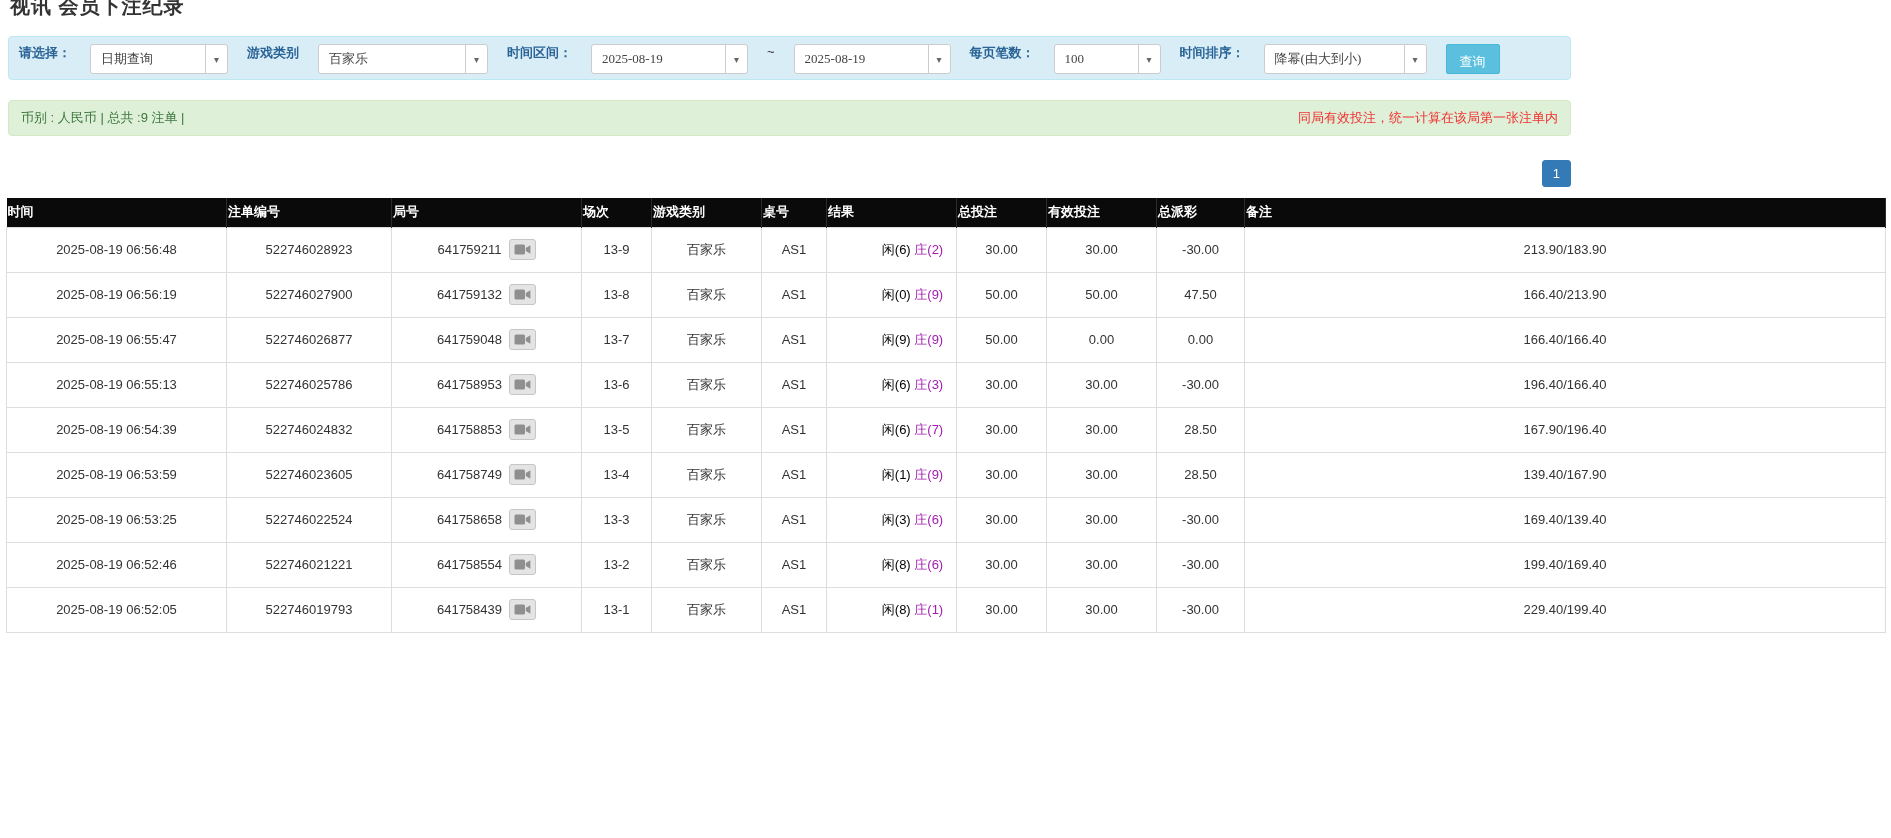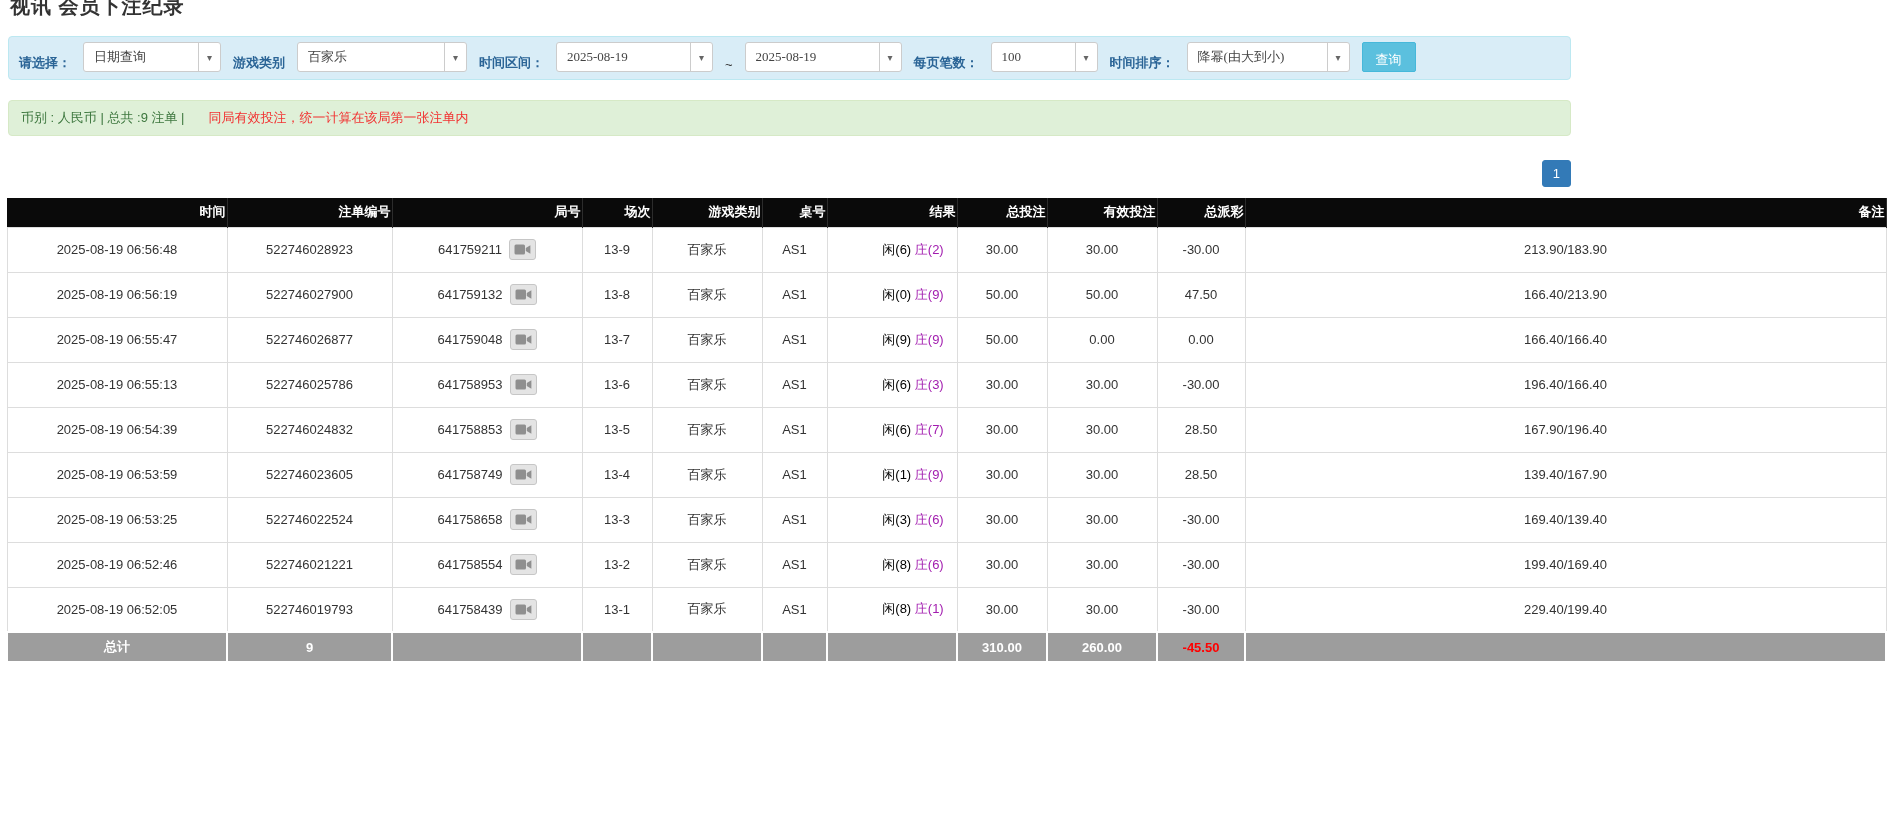--- a/index.html
+++ b/index.html
@@ -14,21 +14,21 @@
   .page-title {
     margin: -7px 0 16px 10px;
     font-size: 20px; font-weight: 700; color: #333;
     letter-spacing: 1px;
   }
   .top-container { width: 1563px; margin: 0 8px; }
 
   
   .filter-bar {
     background: #d9edf7; border: 1px solid #bce8f1; border-radius: 4px;
-    padding: 7px 10px; display: flex; align-items: flex-end; gap: 12px;
+    padding: 7px 10px; display: flex; align-items: flex-start; gap: 19px;
     height: 44px;
   }
   .flabel { color: #2a6496; font-weight: 700; white-space: nowrap; }
   .combo {
     background: #fff; border: 1px solid #ccc; border-radius: 3px;
     height: 30px; display: flex; align-items: center; cursor: pointer; font-family: Liberation Serif, serif;
   }
   .combo-value { padding: 0 10px; flex: 1; color: #444; white-space: nowrap; overflow: hidden; }
   .combo-caret {
     width: 22px; align-self: stretch; border-left: 1px solid #ccc;
@@ -39,21 +39,21 @@
   .btn-query {
     background: #5bc0de; border: 1px solid #46b8da; color: #fff;
     height: 30px; padding: 8px 13px; border-radius: 2px; font-size: 13px;
     cursor: pointer; font-family: inherit;
   }
 
   
   .info-bar {
     margin-top: 20px;
     background: #dff0d8; border: 1px solid #d6e9c6; border-radius: 4px;
-    padding: 9px 12px; display: flex; align-items: center;
+    padding: 9px 12px; display: flex; justify-content: space-between; align-items: center;
     height: 36px;
   }
   .info-left { color: #3c763d; }
   .info-right { color: #f23030; margin-left: 24px; }
 
   
   .pagination { margin-top: 24px; display: flex; justify-content: flex-end; }
   .page-btn {
     background: #337ab7; border: 1px solid #337ab7; color: #fff;
     padding: 5px 10px; border-radius: 3px; font-size: 13px; cursor: pointer;
@@ -61,21 +61,21 @@
   }
 
   
   table.bets {
     width: 1879px; margin: 11px 6px 0;
     border-collapse: collapse; table-layout: fixed;
     border-bottom: 1px solid #4a4a4a;
   }
   table.bets thead th {
     background: #0a0a0a; color: #fff; font-weight: 700;
-    height: 29px; font-size: 13px; text-align: right;
+    height: 29px; font-size: 13px; text-align: left;
     border-right: 1px solid #2c2c2c;
   }
   table.bets tbody td {
     background: #fff; border: 1px solid #ddd;
     height: 45px; text-align: center; color: #333;
   }
   .res-player { color: #000000; margin-left: 42px; }
   .res-banker { color: #a21caf; }
   td.total-bet { color: #337ab7; cursor: pointer; }
   .payout-neg { color: #ff0000; }
@@ -337,27 +337,14 @@
         <td>百家乐</td>
         <td>AS1</td>
         <td><span class="res-player">闲(8)</span> <span class="res-banker">庄(1)</span></td>
         <td class="total-bet">30.00</td>
         <td>30.00</td>
         <td class="payout-neg">-30.00</td>
         <td>229.40/199.40</td>
       </tr>
     </tbody>
   <tfoot>
-      <tr>
-        <td>总计</td>
-        <td>9</td>
-        <td></td>
-        <td></td>
-        <td></td>
-        <td></td>
-        <td></td>
-        <td>310.00</td>
-        <td>260.00</td>
-        <td class="payout-neg">-45.50</td>
-        <td></td>
-      </tr>
     </tfoot>
 </table>
 
 </body></html>

